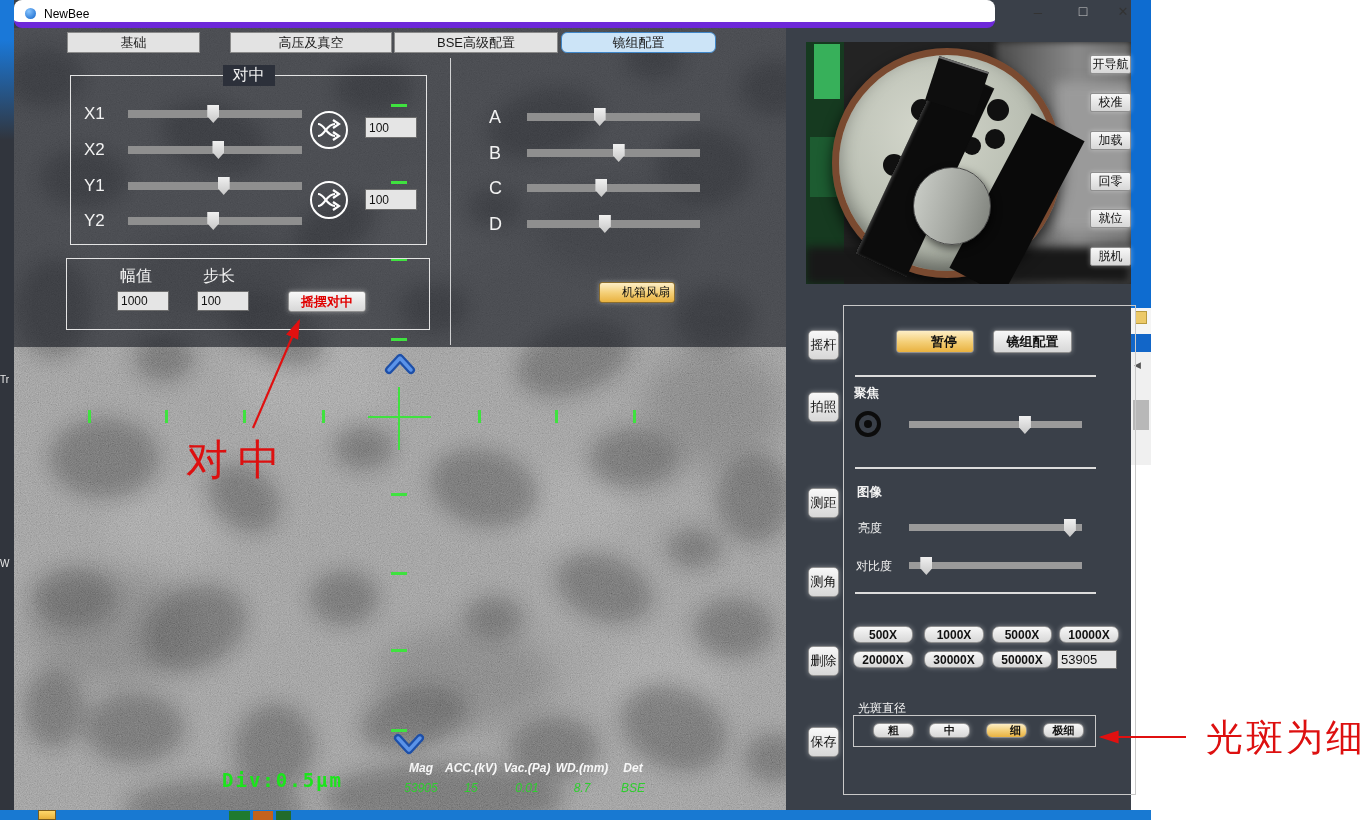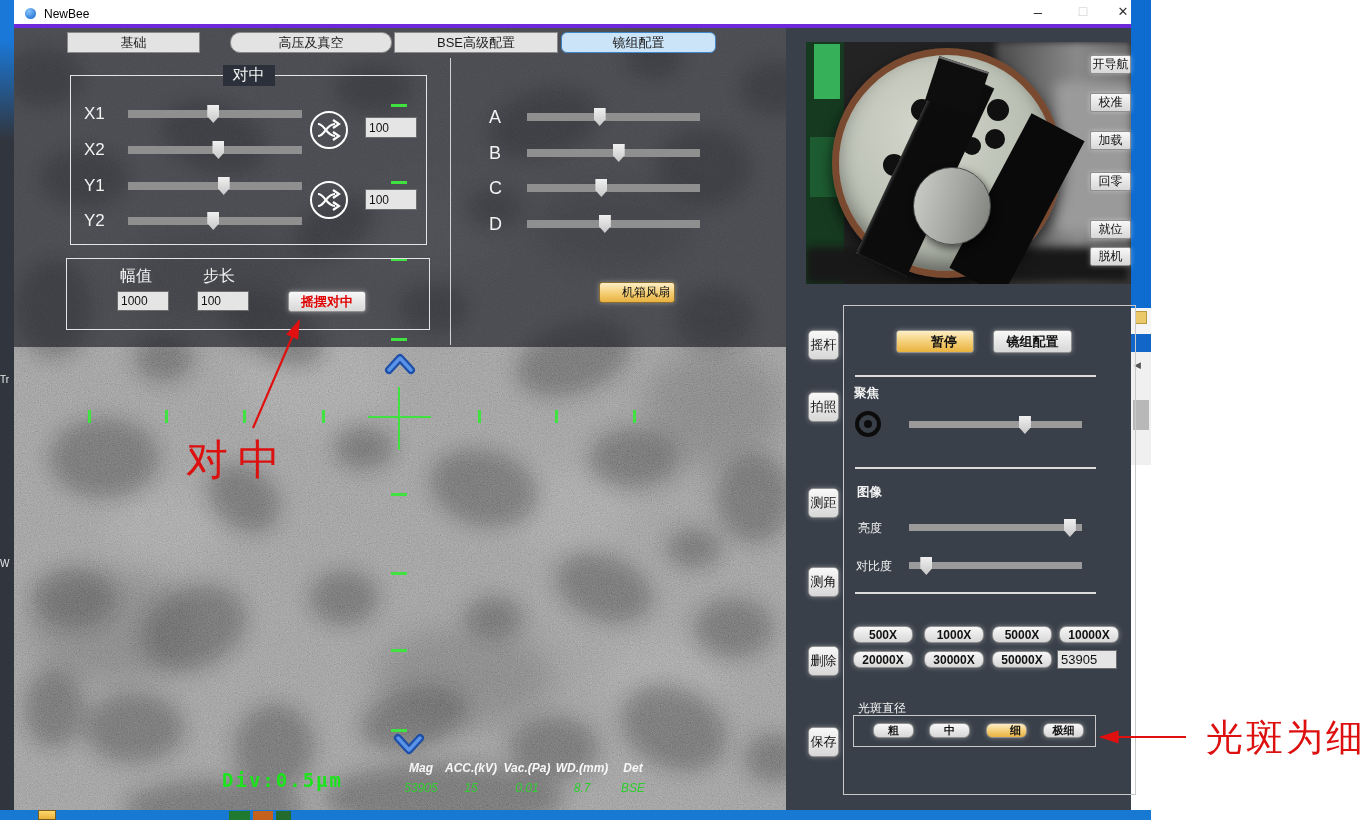--- a/index.html
+++ b/index.html
@@ -55,21 +55,21 @@
     <div class="abs" style="left:0;top:308px;width:20px;height:26px;background:#f5f5f5;"></div>
     <div class="abs" style="left:4px;top:311px;width:12px;height:13px;background:#ecc968;border:1px solid #b99b3f;box-sizing:border-box;"></div>
     <div class="abs" style="left:0;top:334px;width:20px;height:18px;background:#1266c8;"></div>
     <div class="abs" style="left:0;top:352px;width:20px;height:113px;background:#f0f0f0;"></div>
     <div class="abs" style="left:3px;top:360px;font-size:9px;color:#555;">◀</div>
     <div class="abs" style="left:2px;top:400px;width:16px;height:30px;background:#b8b8b8;"></div>
   </div>
 
   <div class="abs" style="left:14px;top:0;width:1117px;height:810px;background:#3a4049;"></div>
 
-  <div class="abs" style="left:14px;top:0;width:1117px;height:28px;background:#ffffff;border-bottom:4px solid #6d28d9;box-sizing:border-box;z-index:40;">
+  <div class="abs" style="left:14px;top:0;width:981px;height:28px;background:#ffffff;border-bottom:6px solid #6d28d9;box-sizing:border-box;z-index:40;border-radius:8px;">
     <div class="abs" style="left:11px;top:8px;width:11px;height:11px;border-radius:50%;background:radial-gradient(circle at 35% 30%,#86c4ff,#0f62c8);"></div>
     <div class="abs" style="left:30px;top:7px;font-size:12px;color:#000;">NewBee</div>
     <div class="abs" style="left:1008px;top:3px;width:32px;height:20px;text-align:center;font-size:15px;color:#333;">–</div>
     <div class="abs" style="left:1053px;top:3px;width:32px;height:20px;text-align:center;font-size:14px;color:#c9c9c9;">□</div>
     <div class="abs" style="left:1093px;top:4px;width:32px;height:20px;text-align:center;font-size:13px;color:#333;">✕</div>
   </div>
 
   <div class="abs" style="left:14px;top:28px;width:772px;height:782px;overflow:hidden;background:#969696;z-index:10;">
     <svg width="772" height="782" style="position:absolute;left:0;top:0;">
       <defs>
@@ -139,21 +139,21 @@
         <ellipse cx="430" cy="770" rx="120" ry="35"></ellipse>
           <ellipse cx="200" cy="780" rx="90" ry="28"></ellipse>
       </g>
       <rect width="772" height="782" filter="url(#nz)" opacity="0.45"></rect>
     </svg>
 
     <div class="abs" style="left:0;top:0;width:772px;height:319px;background:rgba(31,34,41,0.66);"></div>
   </div>
 
   <div class="tab" style="left:67px;width:133px;">基础</div>
-  <div class="tab" style="left:230px;width:162px;border-radius:10px;">高压及真空</div>
+  <div class="tab" style="left:230px;width:162px;">高压及真空</div>
   <div class="tab" style="left:394px;width:164px;">BSE高级配置</div>
   <div class="tab active" style="left:561px;width:155px;border-radius:6px;">镜组配置</div>
 
   <div class="grp" style="left:70px;top:75px;width:357px;height:170px;">
     <div class="grptitle">对中</div>
   </div>
   <div class="slabel" style="left:84px;top:104px;font-size:17px;">X1</div>
   <div class="track" style="left:128px;top:110px;width:174px;">
     <div class="thumb" style="left: 49%;"></div>
   </div>
@@ -283,21 +283,21 @@
 
       <div style="position:absolute;left:74px;top:112px;width:76px;height:76px;border-radius:50%;
                   background:linear-gradient(105deg,#cdd0ca,#a2a59f 58%,#7c7f79);border:1px solid #4a4a4a;box-shadow:2px 4px 8px rgba(0,0,0,0.6);"></div>
     </div>
   </div>
 
   <div class="btn cambtn" style="top:55px;">开导航</div>
   <div class="btn cambtn" style="top:93px;">校准</div>
   <div class="btn cambtn" style="top:131px;">加载</div>
   <div class="btn cambtn" style="top:172px;">回零</div>
-  <div class="btn cambtn" style="top:220px;">就位</div>
+  <div class="btn cambtn" style="top:209px;">就位</div>
   <div class="btn cambtn" style="top:247px;">脱机</div>
 
   <div class="btn toolbtn" style="top:330px;">摇杆</div>
   <div class="btn toolbtn" style="top:392px;">拍照</div>
   <div class="btn toolbtn" style="top:488px;">测距</div>
   <div class="btn toolbtn" style="top:567px;">测角</div>
   <div class="btn toolbtn" style="top:646px;">删除</div>
   <div class="btn toolbtn" style="top:727px;">保存</div>
 
   <div class="grp" style="left:843px;top:305px;width:293px;height:490px;border-color:#c9c9c9;z-index:20;"></div>

